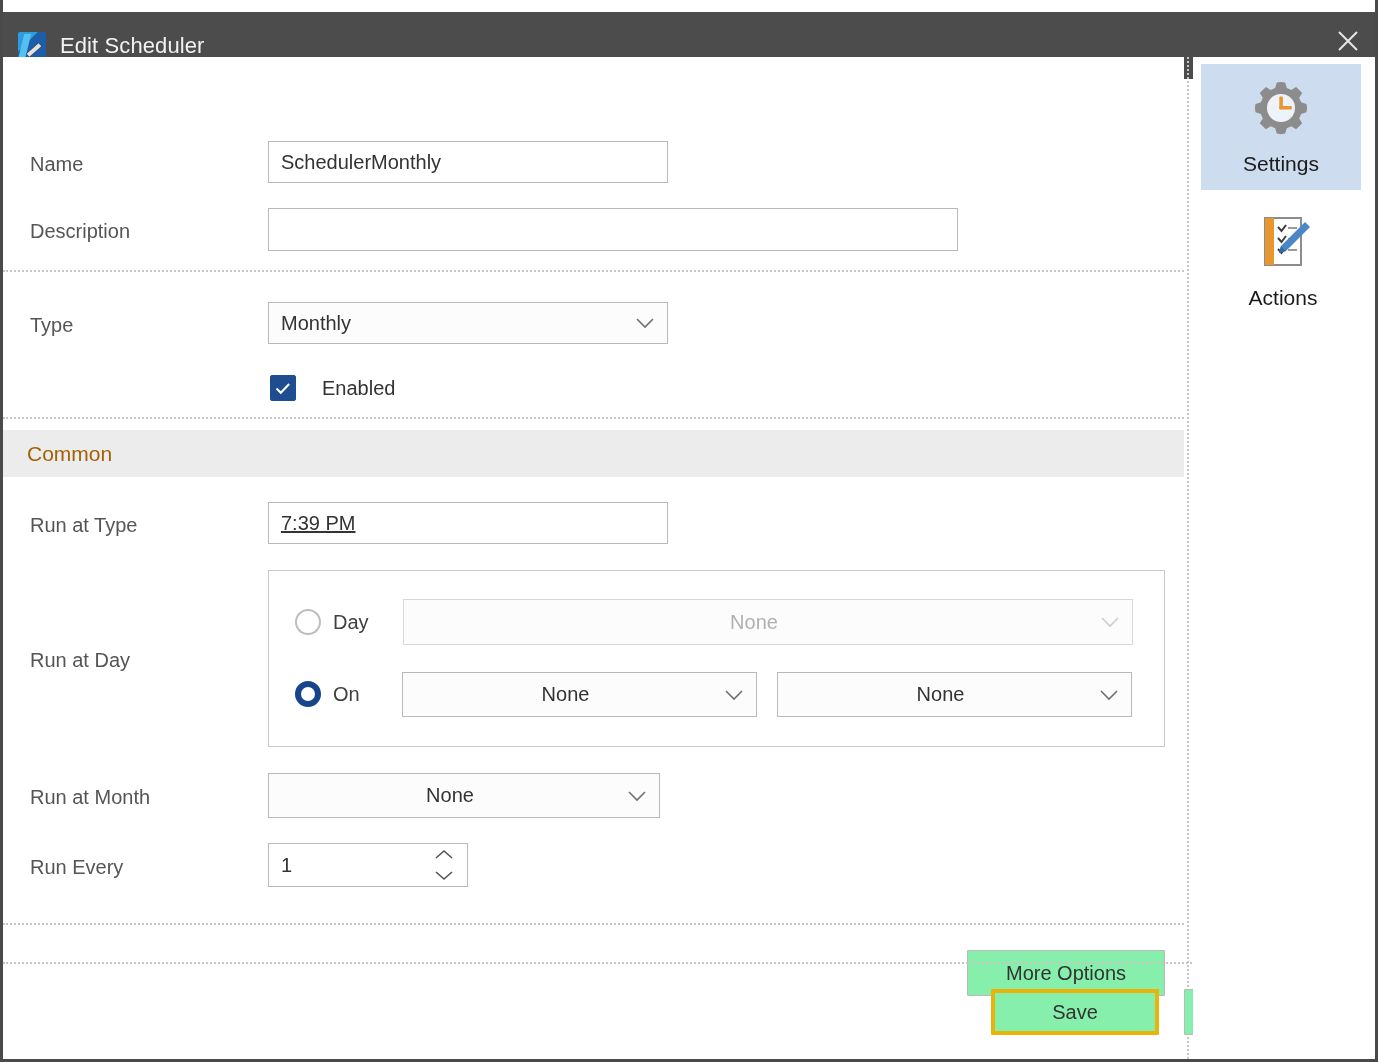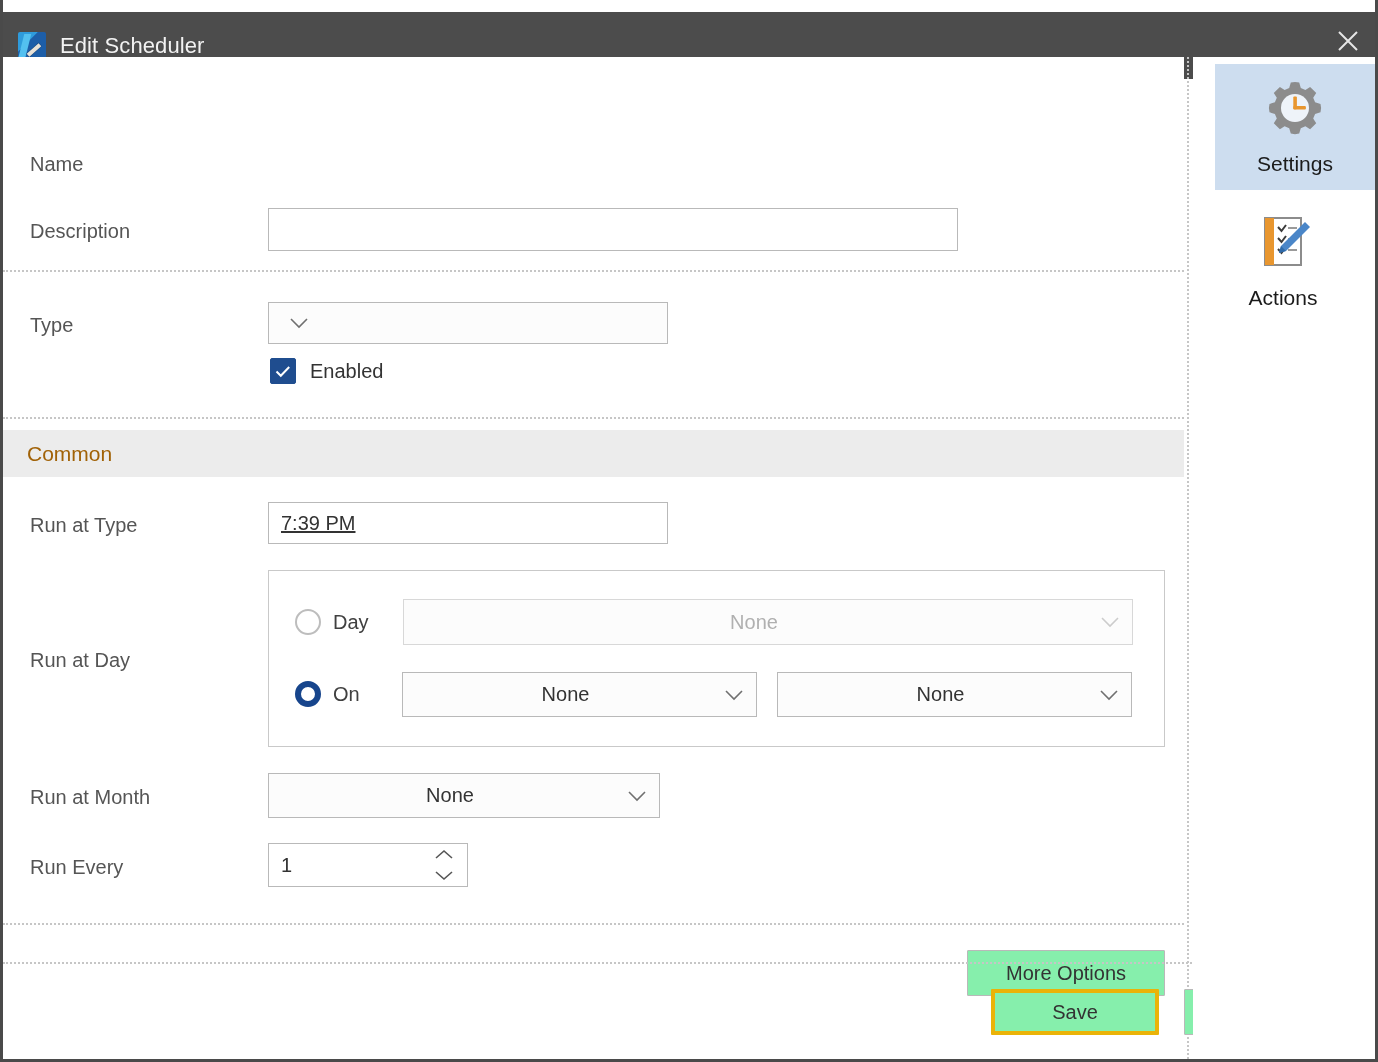--- a/index.html
+++ b/index.html
@@ -302,36 +302,38 @@
     <div class="close-btn">
       <svg width="26" height="26" viewBox="0 0 26 26">
         <path d="M4 4 L22 22 M22 4 L4 22" stroke="#e6e6e6" stroke-width="2" fill="none"></path>
       </svg>
     </div>
   </div>
 
   <div class="content">
 
     <div class="lbl" style="left:27px; top:96px;">Name</div>
+    <div class="tbox" style="left:265px; top:84px; width:400px; height:42px;">SchedulerMonthly</div>
 
     <div class="lbl" style="left:27px; top:163px;">Description</div>
     <div class="tbox" style="left:265px; top:151px; width:690px; height:43px;"></div>
 
     <div class="hdotted" style="top:213px;"></div>
 
     <div class="lbl" style="left:27px; top:257px;">Type</div>
     <div class="combo" style="left:265px; top:245px; width:400px; height:42px;">
+      <span class="ctext">Monthly</span>
       <span class="chev">
         <svg width="18" height="12" viewBox="0 0 18 12">
             <path d="M1 2 L9 10 L17 2" stroke="#707070" stroke-width="1.6" fill="none"></path>
           </svg>
       </span>
     </div>
 
-    <div class="checkrow" style="left:267px; top:301px;">
+    <div class="checkrow" style="left:267px; top:318px;gap:12px;">
       <span class="cbox">
         <svg width="16" height="13" viewBox="0 0 16 13">
             <path d="M1.5 6.5 L5.8 10.8 L14.2 2" stroke="#ffffff" stroke-width="2" fill="none"></path>
           </svg>
       </span>
       <span class="cblabel">Enabled</span>
     </div>
 
     <div class="hdotted" style="top:360px;"></div>
 
@@ -413,21 +415,21 @@
 
   <div class="vdotted"></div>
 
   <div style="position:absolute; left:0; top:962px; width:1372px; height:0; border-top:2px dotted #c6c6c6;"></div>
 
   <div class="btn primary" style="left:988px; top:989px; width:168px; height:46px;">Save</div>
   <div class="btn" style="left:1181px; top:989px; width:170px; height:46px;">Cancel</div>
 
   <div class="rightpanel">
 
-    <div class="panel-item active" style="left:22px; top:7px; height:126px;">
+    <div class="panel-item active" style="left:8px; top:7px; height:126px;">
       <span>
         <svg width="60" height="60" viewBox="0 0 60 60">
           <path d="M30 4 l4.2 .6 1.6 5.4 4.6 1.9 4.7-3 3.1 3 3 3.1 -3 4.7 1.9 4.6 5.4 1.6 .6 4.2 -.6 4.2 -5.4 1.6 -1.9 4.6 3 4.7 -3 3.1 -3.1 3 -4.7-3 -4.6 1.9 -1.6 5.4 -4.2 .6 -4.2-.6 -1.6-5.4 -4.6-1.9 -4.7 3 -3.1-3 -3-3.1 3-4.7 -1.9-4.6 -5.4-1.6 -.6-4.2 .6-4.2 5.4-1.6 1.9-4.6 -3-4.7 3-3.1 3.1-3 4.7 3 4.6-1.9 1.6-5.4 z" fill="#8c8c8c"></path>
           <circle cx="30" cy="30" r="14" fill="#eef3f9"></circle>
           <rect x="28.3" y="18.5" width="3.6" height="12.8" rx="1" fill="#e8962f"></rect>
           <rect x="28.3" y="28" width="12.6" height="3.6" rx="1" fill="#e8962f"></rect>
         </svg>
       </span>
       <span class="pi-label">Settings</span>
     </div>

